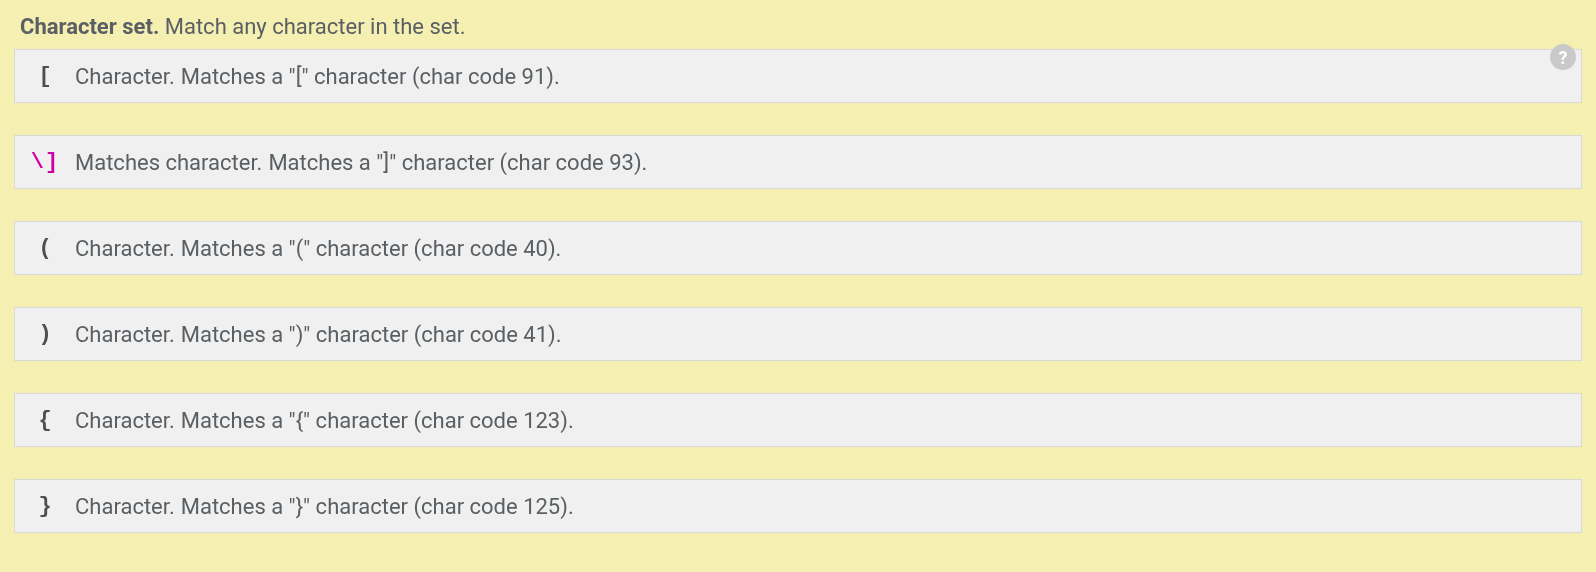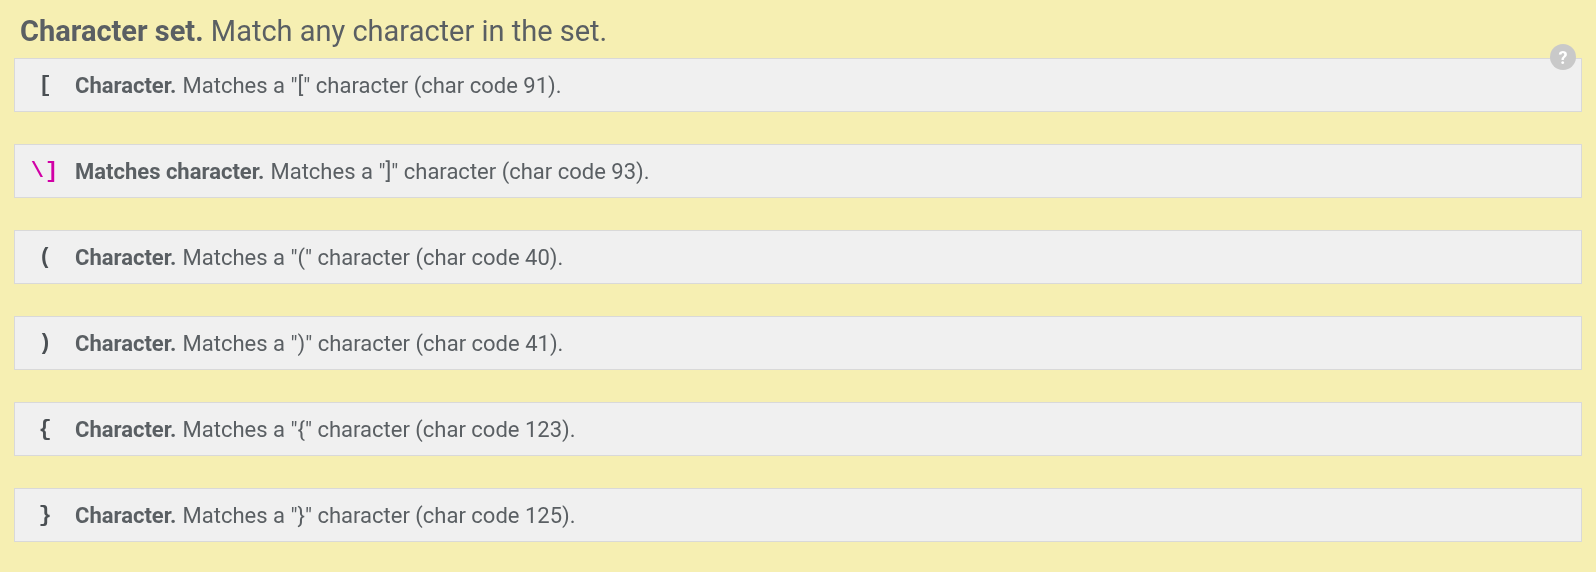--- a/index.html
+++ b/index.html
@@ -7,21 +7,21 @@
   body {
     background: #f6efb2;
     font-family: -apple-system, BlinkMacSystemFont, "Segoe UI", Roboto, "Helvetica Neue", Arial, sans-serif;
     font-size: 22px;
     color: #5a5f63;
     position: relative;
     padding: 0;
   }
   .header {
     padding: 14px 20px 10px 20px;
-    font-size: 29px;
+    font-size: 22px;
   }
   .header .title { font-weight: 700; color: #5a5f63; }
   .header .desc { font-weight: 400; color: #5a5f63; }
   .help-icon {
     position: absolute;
     top: 44px;
     right: 20px;
     width: 26px;
     height: 26px;
     border-radius: 50%;
@@ -51,21 +51,21 @@
   .row:last-child { margin-bottom: 0; }
   .row .token {
     width: 60px;
     text-align: center;
     font-family: "Menlo", "Consolas", "Courier New", monospace;
     font-size: 22px;
     font-weight: 600;
     color: #4a4f53;
   }
   .row .token.escaped { color: #d100a6; font-weight: 700; letter-spacing: 1px; }
-  .row .label { font-weight: 700; color: #5a5f63; margin-right: 6px; }
+  .row .label { font-weight: 400; color: #5a5f63; margin-right: 6px; }
   .row .text { font-weight: 400; color: #5a5f63; }
 </style>
 </head>
 <body>
 
 <div class="header">
   <span class="title">Character set.</span>
   <span class="desc">Match any character in the set.</span>
 </div>
 

